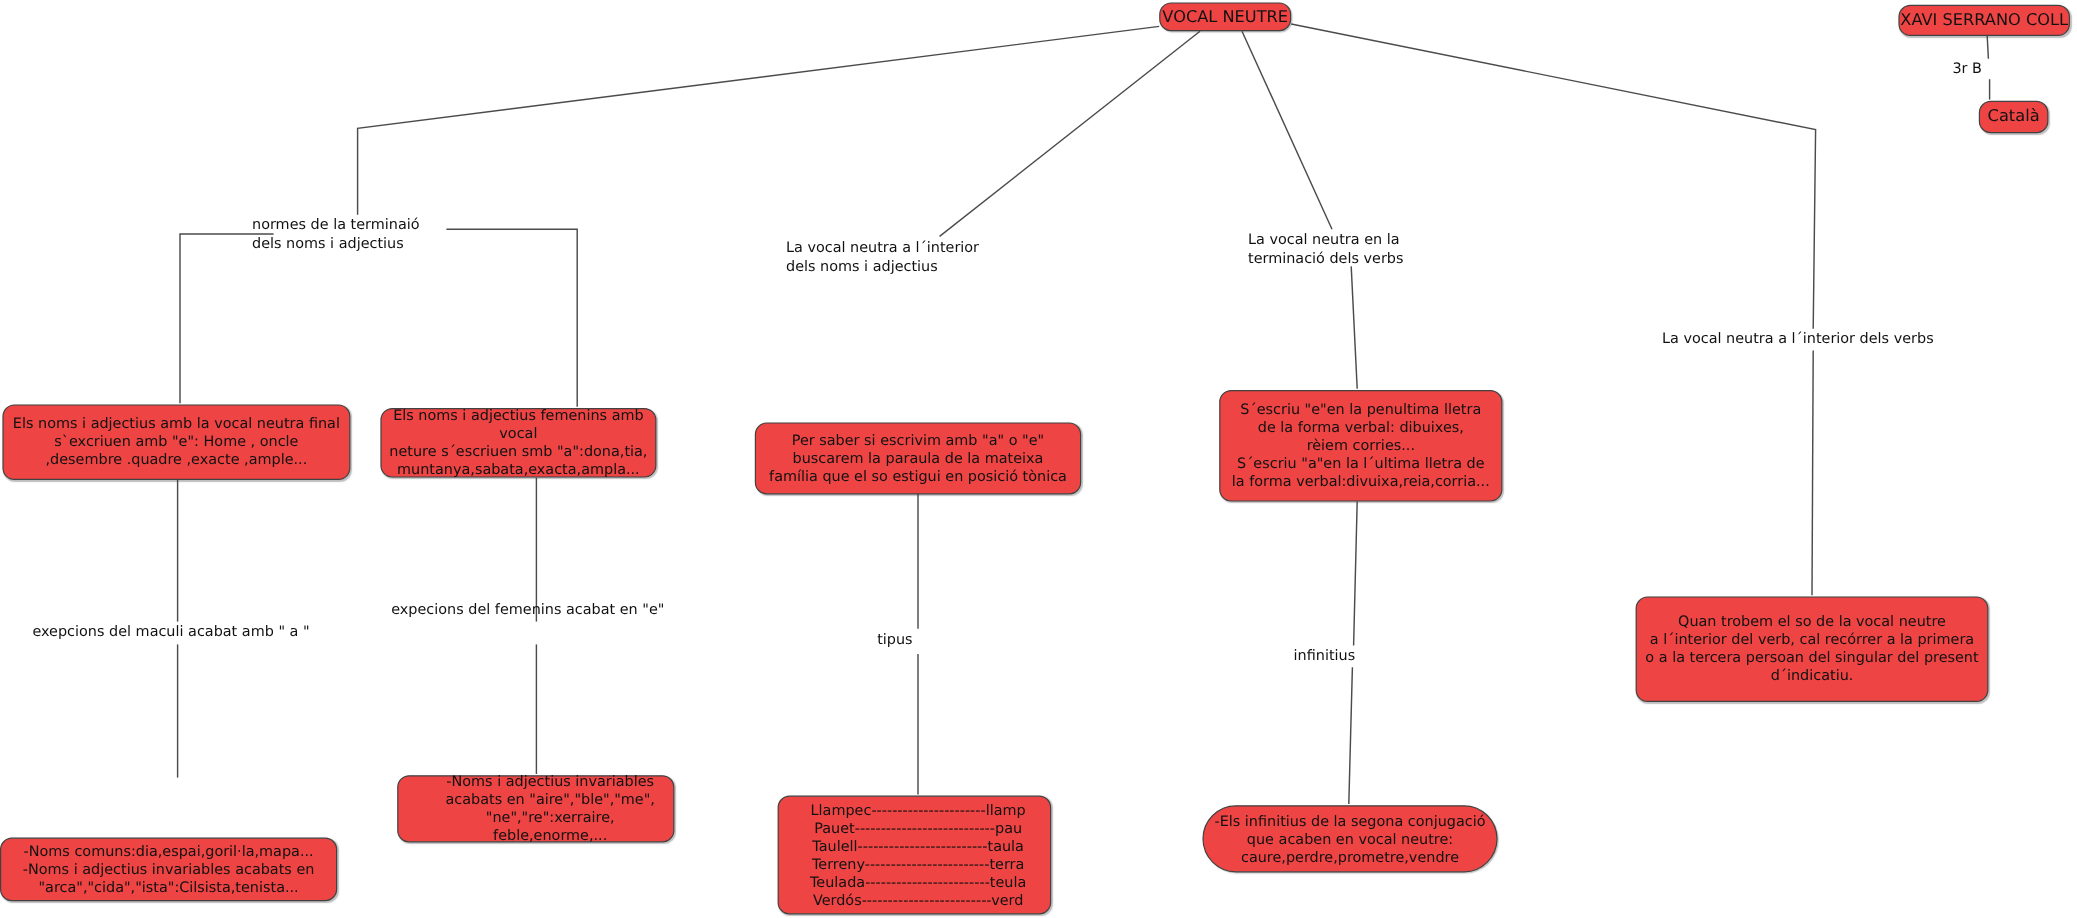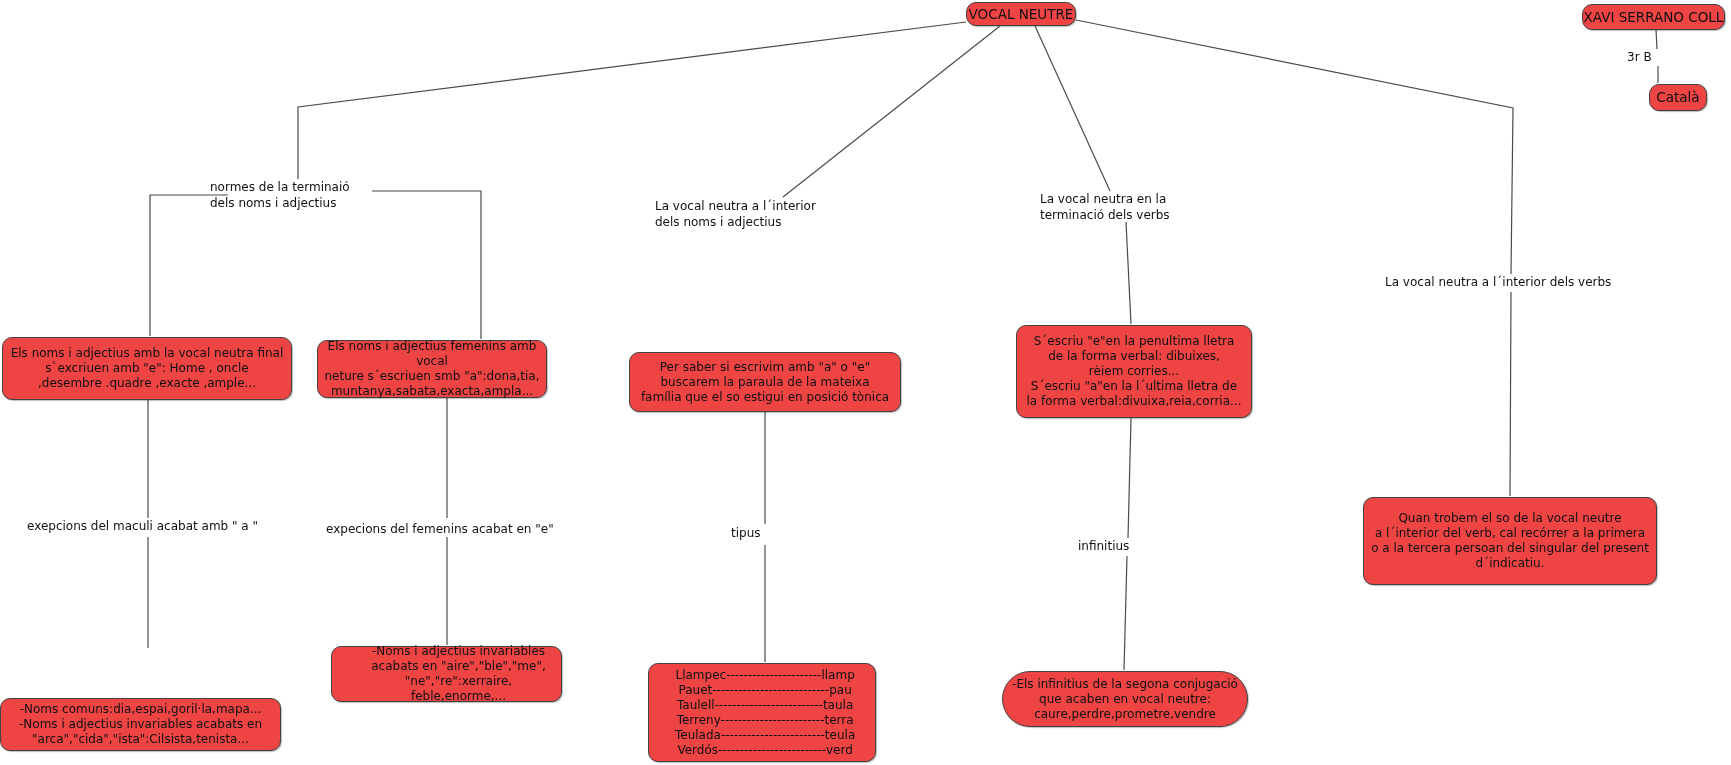--- a/index.html
+++ b/index.html
@@ -90,15 +90,15 @@
 
 <div class="label" style="left:1627px; top:50px;  width:60px;">3r B</div>
 <div class="label" style="left:210px;  top:180px; width:180px;">normes de la terminaió
 dels noms i adjectius</div>
 <div class="label" style="left:655px;  top:199px; width:210px;">La vocal neutra a l´interior
 dels noms i adjectius</div>
 <div class="label" style="left:1040px; top:192px; width:172px;">La vocal neutra en la
 terminació dels verbs</div>
 <div class="label" style="left:1385px; top:275px; width:252px;">La vocal neutra a l´interior dels verbs</div>
 <div class="label" style="left:27px;   top:519px; width:242px;">exepcions del maculi acabat amb " a "</div>
-<div class="label" style="left:326px;  top:522px; width:242px;">expecions del femenins acabat en "e"</div>
+<div class="label" style="left:326px;  top:501px; width:242px;">expecions del femenins acabat en "e"</div>
 <div class="label" style="left:731px;  top:526px; width:62px;">tipus</div>
 <div class="label" style="left:1078px; top:539px; width:102px;">infinitius</div>
 
 </body></html>

